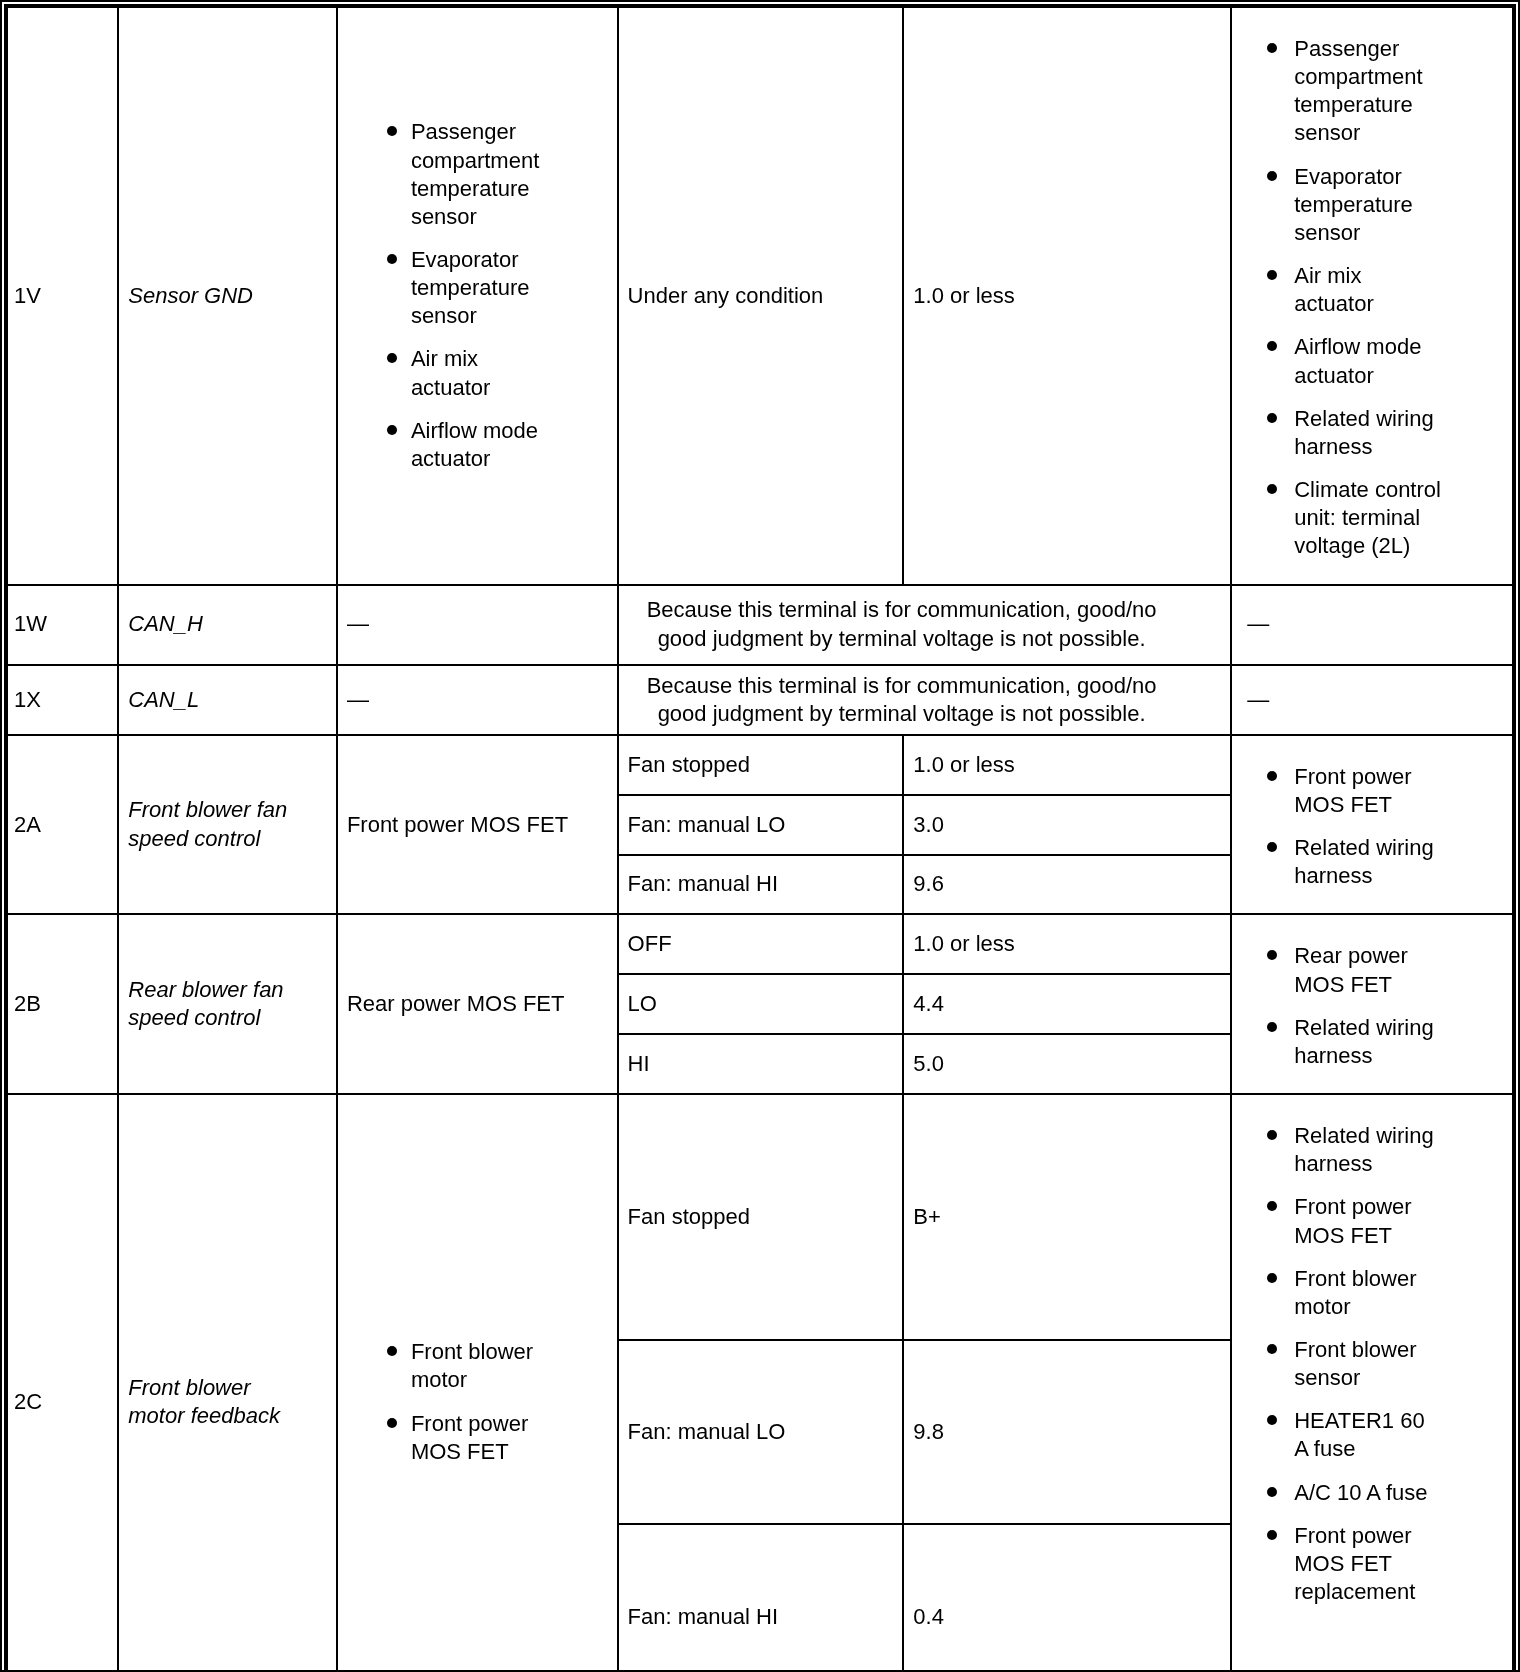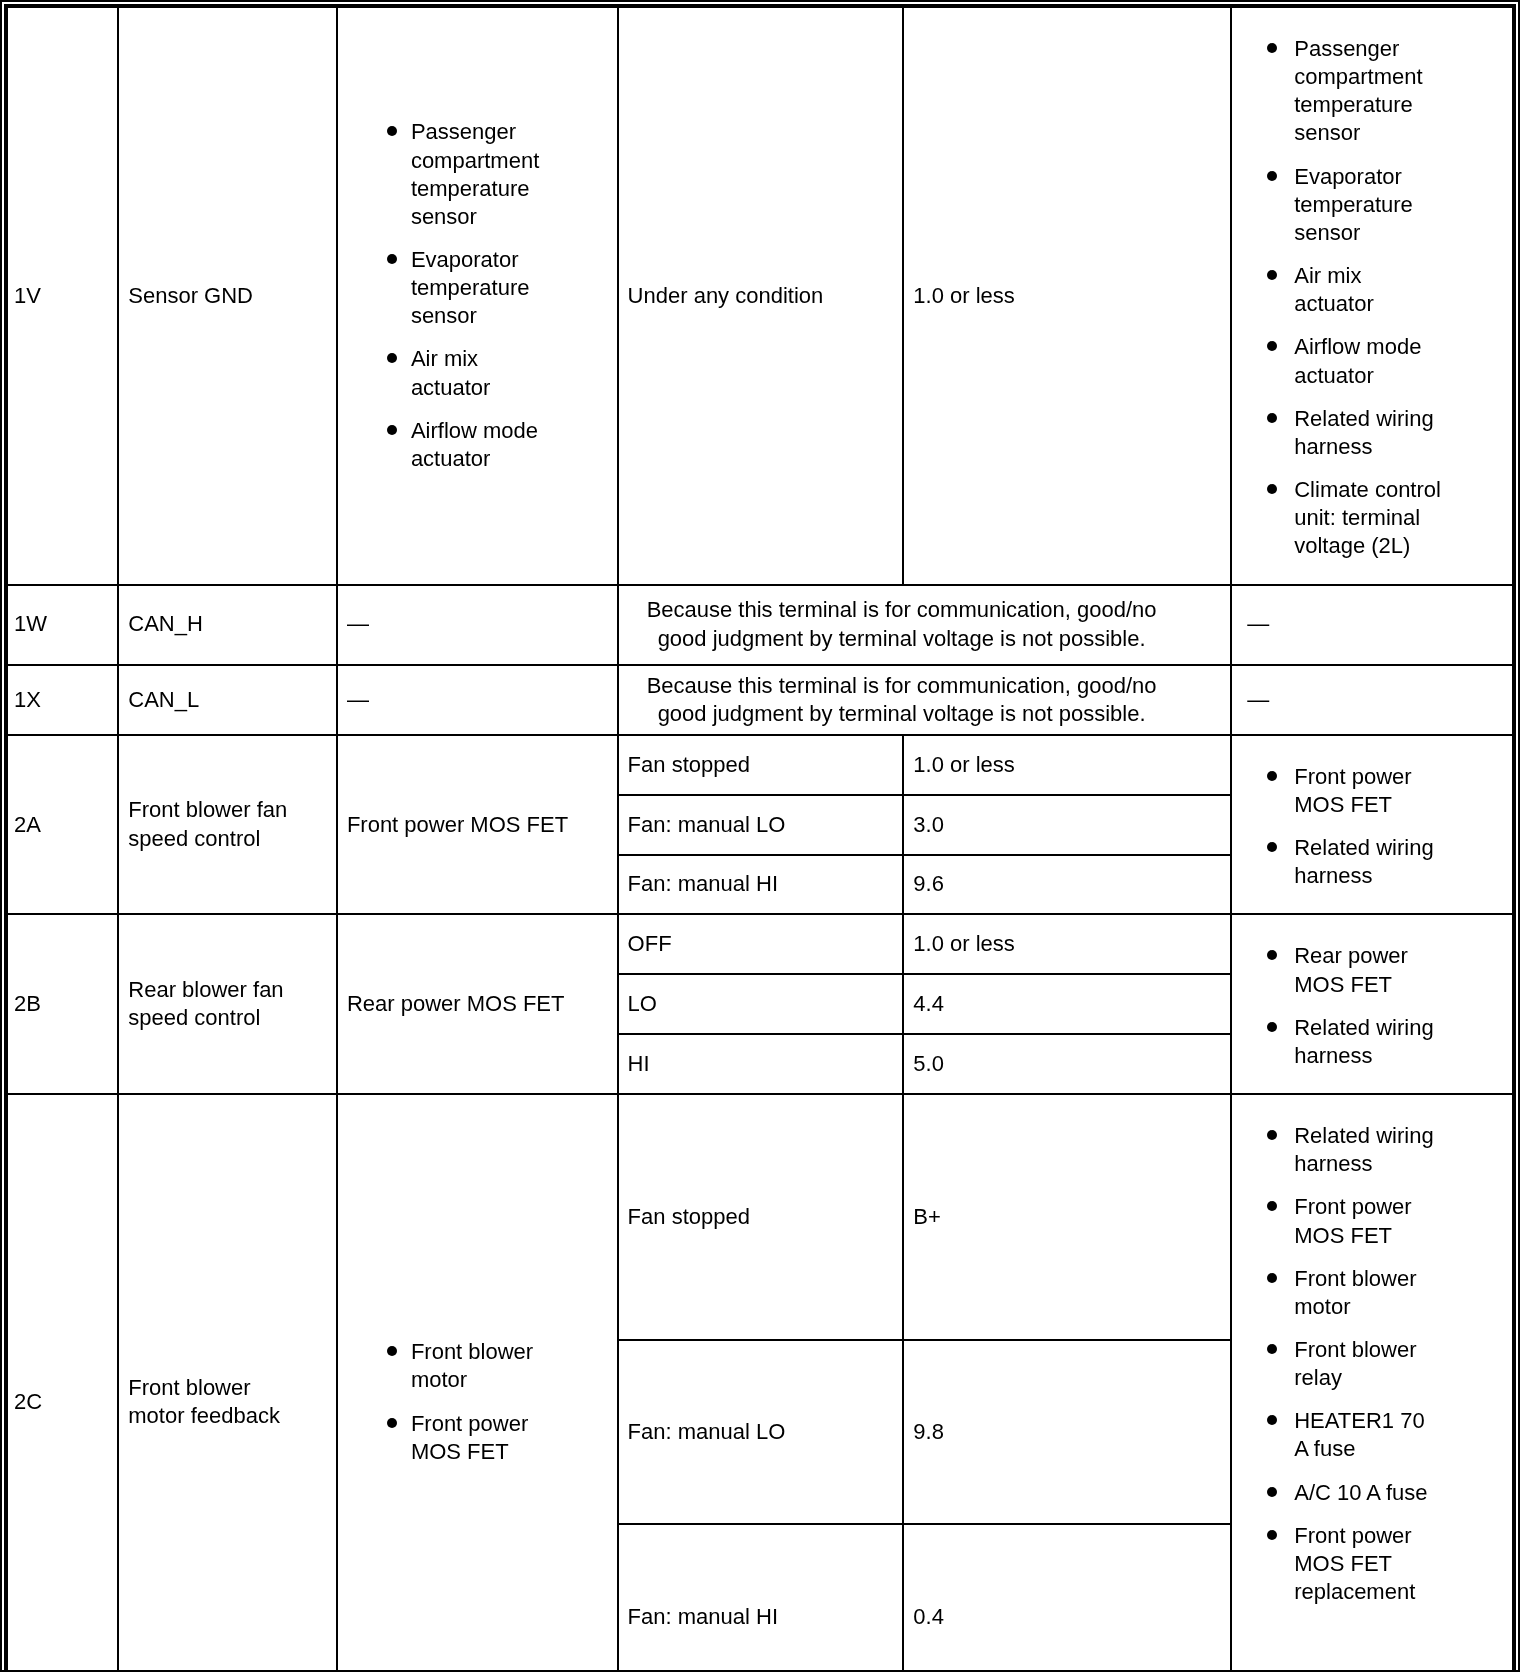--- a/index.html
+++ b/index.html
@@ -24,21 +24,21 @@
   }
   td {
     border: 2px solid #000;
     vertical-align: middle;
     padding: 6px 10px 6px 9px;
     word-wrap: break-word;
     overflow: hidden;
   }
   td.top { vertical-align: top; padding-top: 10px; }
   .c-term { padding-left: 6px; }
-  .c-name { padding-right: 46px; }
+  .c-name { padding-right: 46px; font-style: italic; }
   .c-susp { padding-left: 15px; padding-right: 8px; }
   .c-note .note { max-width: 548px; text-align: center; }
   ul.bullets { list-style: none; margin: 17px; padding: 0; }
   .bullets li { position: relative; margin-bottom: 15px; }
   .bullets li:last-child { margin-bottom: 0; }
   .bullets li::before {
     content: "";
     position: absolute; left: 3px; top: 8px;
     width: 10px; height: 10px;
     border-radius: 50%;
@@ -161,22 +161,22 @@
               <li>Front power MOS FET</li>
             </ul>
         </td>
         <td class="c-cond">Fan stopped</td>
         <td class="c-val">B+</td>
         <td class="c-susp top" rowspan="3">
           <ul class="bullets susp">
               <li>Related wiring harness</li>
               <li>Front power MOS FET</li>
               <li>Front blower motor</li>
-              <li>Front blower relay</li>
-              <li>HEATER1 70 A fuse</li>
+              <li>Front blower sensor</li>
+              <li>HEATER1 60 A fuse</li>
               <li>A/C 10 A fuse</li>
               <li>Front power MOS FET replacement</li>
             </ul>
         </td>
       </tr>
       <tr style="height:184px">
         <td class="c-cond">Fan: manual LO</td>
         <td class="c-val">9.8</td>
       </tr>
       <tr style="height:186px">

